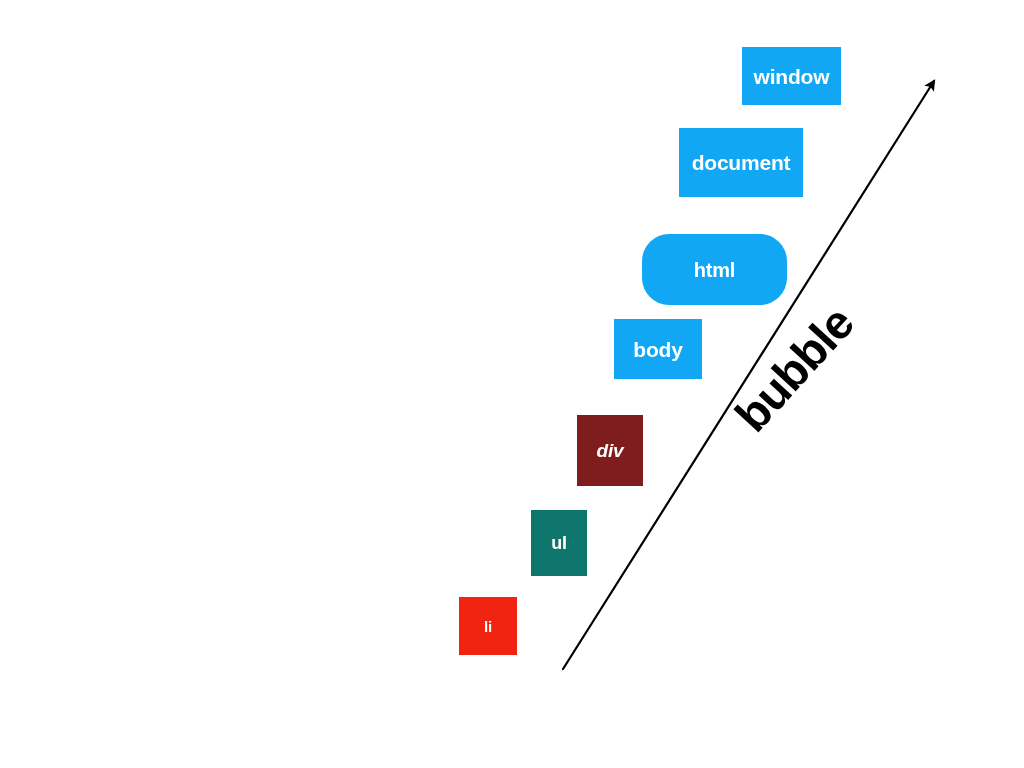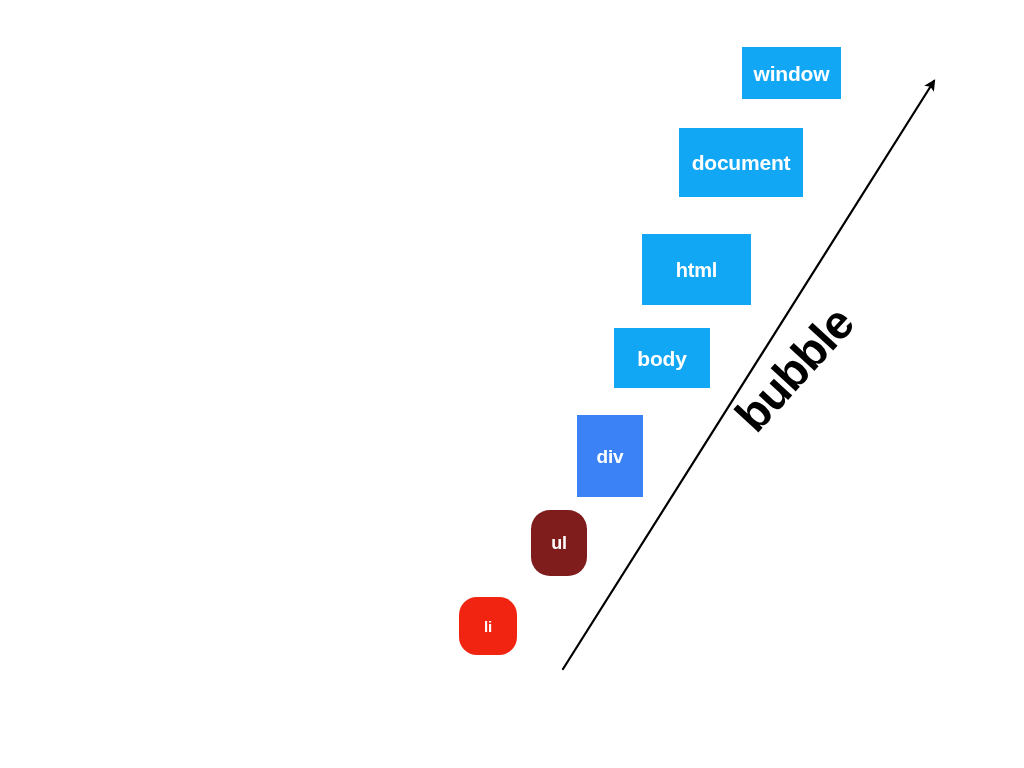--- a/index.html
+++ b/index.html
@@ -67,45 +67,45 @@
     letter-spacing: -1px;
     transform: rotate(-47.5deg);
     transform-origin: 0 50%;
   }
 </style>
 </head>
 <body>
 
 <div id="stage" style="background: rgb(255, 255, 255);">
 
-  <div class="node-box" id="node-window" style="left: 742px; top: 47px; width: 99px; height: 52px; background: rgb(17, 167, 245); font-size: 21px;">
+  <div class="node-box" id="node-window" style="left: 742px; top: 47px; width: 99px; height: 58px; background: rgb(17, 167, 245); font-size: 21px;">
     <span class="node-label">window</span>
   </div>
 
   <div class="node-box" id="node-document" style="left: 679px; top: 128px; width: 124px; height: 69px; background: rgb(17, 167, 245); font-size: 21px;">
     <span class="node-label">document</span>
   </div>
 
-  <div class="node-box" id="node-html" style="left: 642px; top: 234px; width: 109px; height: 71px; background: rgb(17, 167, 245); font-size: 20px;">
+  <div class="node-box" id="node-html" style="left: 642px; top: 234px; width: 145px; height: 71px; background: rgb(17, 167, 245); font-size: 20px; border-radius: 27px;">
     <span class="node-label">html</span>
   </div>
 
-  <div class="node-box" id="node-body" style="left: 614px; top: 328px; width: 96px; height: 60px; background: rgb(17, 167, 245); font-size: 21px;">
+  <div class="node-box" id="node-body" style="left: 614px; top: 319px; width: 88px; height: 60px; background: rgb(17, 167, 245); font-size: 21px;">
     <span class="node-label">body</span>
   </div>
 
-  <div class="node-box" id="node-div" style="left: 577px; top: 415px; width: 66px; height: 82px; background: #3b82f6; font-size: 19px;">
+  <div class="node-box" id="node-div" style="left: 577px; top: 415px; width: 66px; height: 71px; background: #7f1d1d; font-size: 19px; font-style: italic;">
     <span class="node-label">div</span>
   </div>
 
-  <div class="node-box" id="node-ul" style="left: 531px; top: 510px; width: 56px; height: 66px; background: #7f1d1d; font-size: 18px; border-radius: 19px;">
+  <div class="node-box" id="node-ul" style="left: 531px; top: 510px; width: 56px; height: 66px; background: #0f766e; font-size: 18px;">
     <span class="node-label">ul</span>
   </div>
 
-  <div class="node-box" id="node-li" style="left: 459px; top: 597px; width: 58px; height: 58px; background: rgb(240, 36, 17); font-size: 15px; border-radius: 18px;">
+  <div class="node-box" id="node-li" style="left: 459px; top: 597px; width: 58px; height: 58px; background: rgb(240, 36, 17); font-size: 15px;">
     <span class="node-label">li</span>
   </div>
 
   <svg id="arrow-layer" viewBox="0 0 1024 768">
     <defs>
       <marker id="arrowhead" markerWidth="5.2" markerHeight="5.2" refX="4.2" refY="2.6" orient="auto" markerUnits="strokeWidth">
         <path d="M0,0 L5.2,2.6 L0,5.2 L1.15,2.6 Z" fill="#000000"></path>
       </marker>
     </defs>
     <line id="arrow-line" stroke="#000000" stroke-width="2.2" stroke-linecap="round" marker-end="url(#arrowhead)" x1="563" y1="669" x2="934" y2="81"></line>

